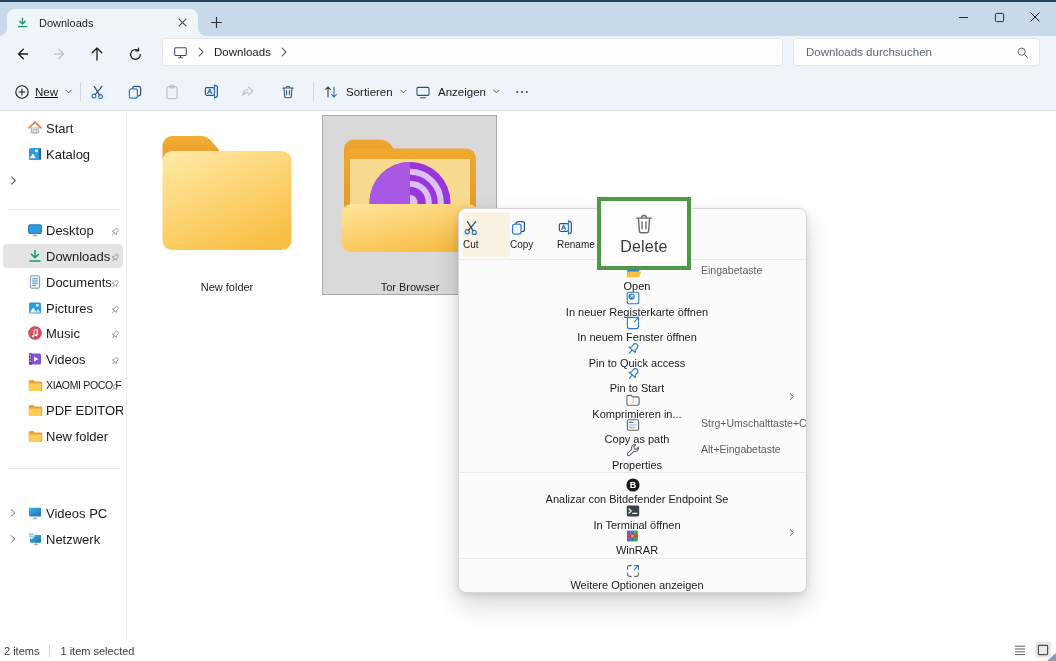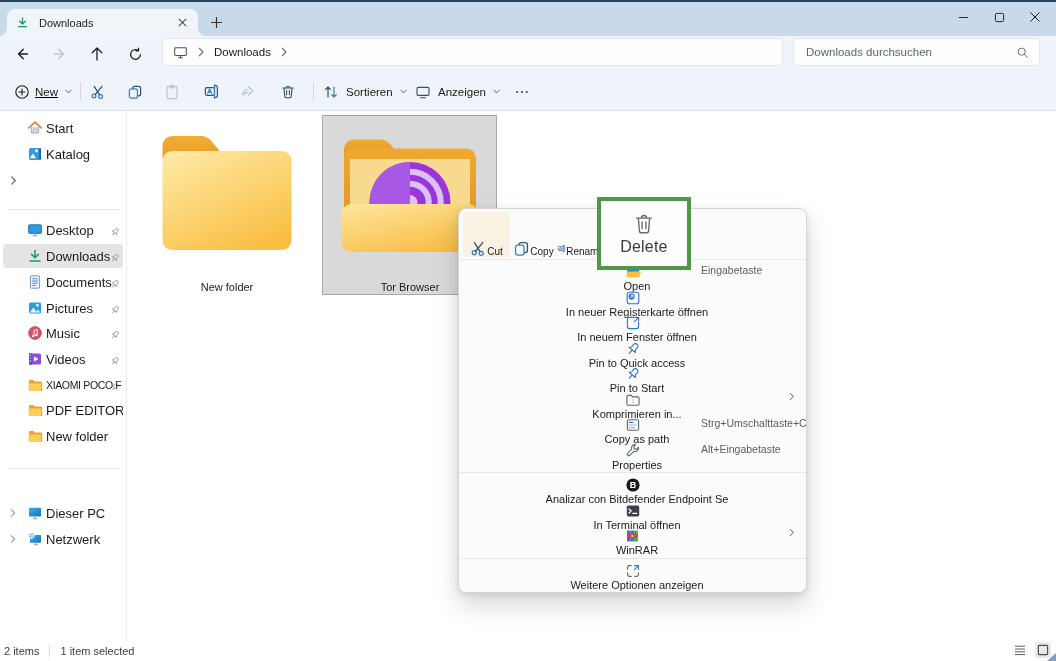--- a/index.html
+++ b/index.html
@@ -63,21 +63,21 @@
   .statusbar { position:absolute; left:0; top:640px; width:1056px; height:21px; background:#fff; display:flex; align-items:center; }
   .st-text { font-size:11px; color:#3d3d3d; }
   .st-sep { width:1px; height:12px; background:#d8d8d8; margin:0 10px; }
   .st-views { position:absolute; right:5px; top:2px; display:flex; gap:7px; }
   .st-view { width:16px; height:16px; display:flex; align-items:center; justify-content:center; border-radius:2px; }
   .st-view.active { background:#eaeaea; }
 
   
   .ctxmenu { position:absolute; left:458px; top:208px; width:349px; background:#fbfbfb; border:1px solid #d6d6d6; border-radius:8px; box-shadow:0 12px 26px rgba(0,0,0,.16), 0 2px 6px rgba(0,0,0,.10); }
   .qrow { height:50px; display:flex; padding:3px 0 0 4px; }
-  .qcell { width:47px; height:45px; display:flex; flex-direction:row; align-items:flex-end; justify-content:center; border-radius:4px; }
+  .qcell { width:47px; height:45px; display:flex; flex-direction:column; align-items:flex-start; justify-content:center; border-radius:4px; }
   .qcell.hl { background:#f9f2e2; }
   .qcell .qlabel { font-size:10px; color:#1b1b1b; margin-top:3px; }
   .ctx-sep-top { height:1px; background:#e9e9e9; }
   .ctx-items { padding:4px 0; }
   .ctx-row { height:25.5px; display:flex; align-items:center; padding:0 6px 0 7px; position:relative;flex-direction:column; }
   .ctx-row .icon16 { width:16px; height:16px; flex:none; }
   .ctx-label { font-size:11px; color:#1a1a1a; margin-left:8px; white-space:nowrap; overflow:hidden; max-width:198px; flex:none; }
   .ctx-short { position:absolute; left:242px; font-size:10.5px; color:#5d5d5d; white-space:nowrap; }
   .ctx-chevron { position:absolute; right:10px; }
   .ctx-sep { height:1px; background:#e9e9e9; margin:4px 0; }
@@ -458,21 +458,21 @@
               <defs>
                 <linearGradient id="mon1" x1="0" y1="0" x2="1" y2="1">
                   <stop offset="0" stop-color="#3fb0ec"></stop>
                   <stop offset="1" stop-color="#1570b8"></stop>
                 </linearGradient>
               </defs>
               <rect x="2" y="2.8" width="12" height="8.8" rx="0.8" fill="url(#mon1)"></rect>
               <path d="M5.6 13.8h4.8M8 11.6v2.2" stroke="#9aa1a8" stroke-width="1.1"></path>
             </svg>
         </span>
-        <span class="slabel">Dieser PC</span>
+        <span class="slabel">Videos PC</span>
       </div>
       <div class="srow" style="top:416px">
         <span class="chev">
           <svg width="10" height="10" viewBox="0 0 12 12">
               <path d="M4 2l4 4-4 4" stroke="#5f6368" stroke-width="1.2" fill="none" stroke-linecap="round" stroke-linejoin="round"></path>
             </svg>
         </span>
         <span class="icon16 withchev">
           <svg width="16" height="16" viewBox="0 0 16 16">
               <defs>

